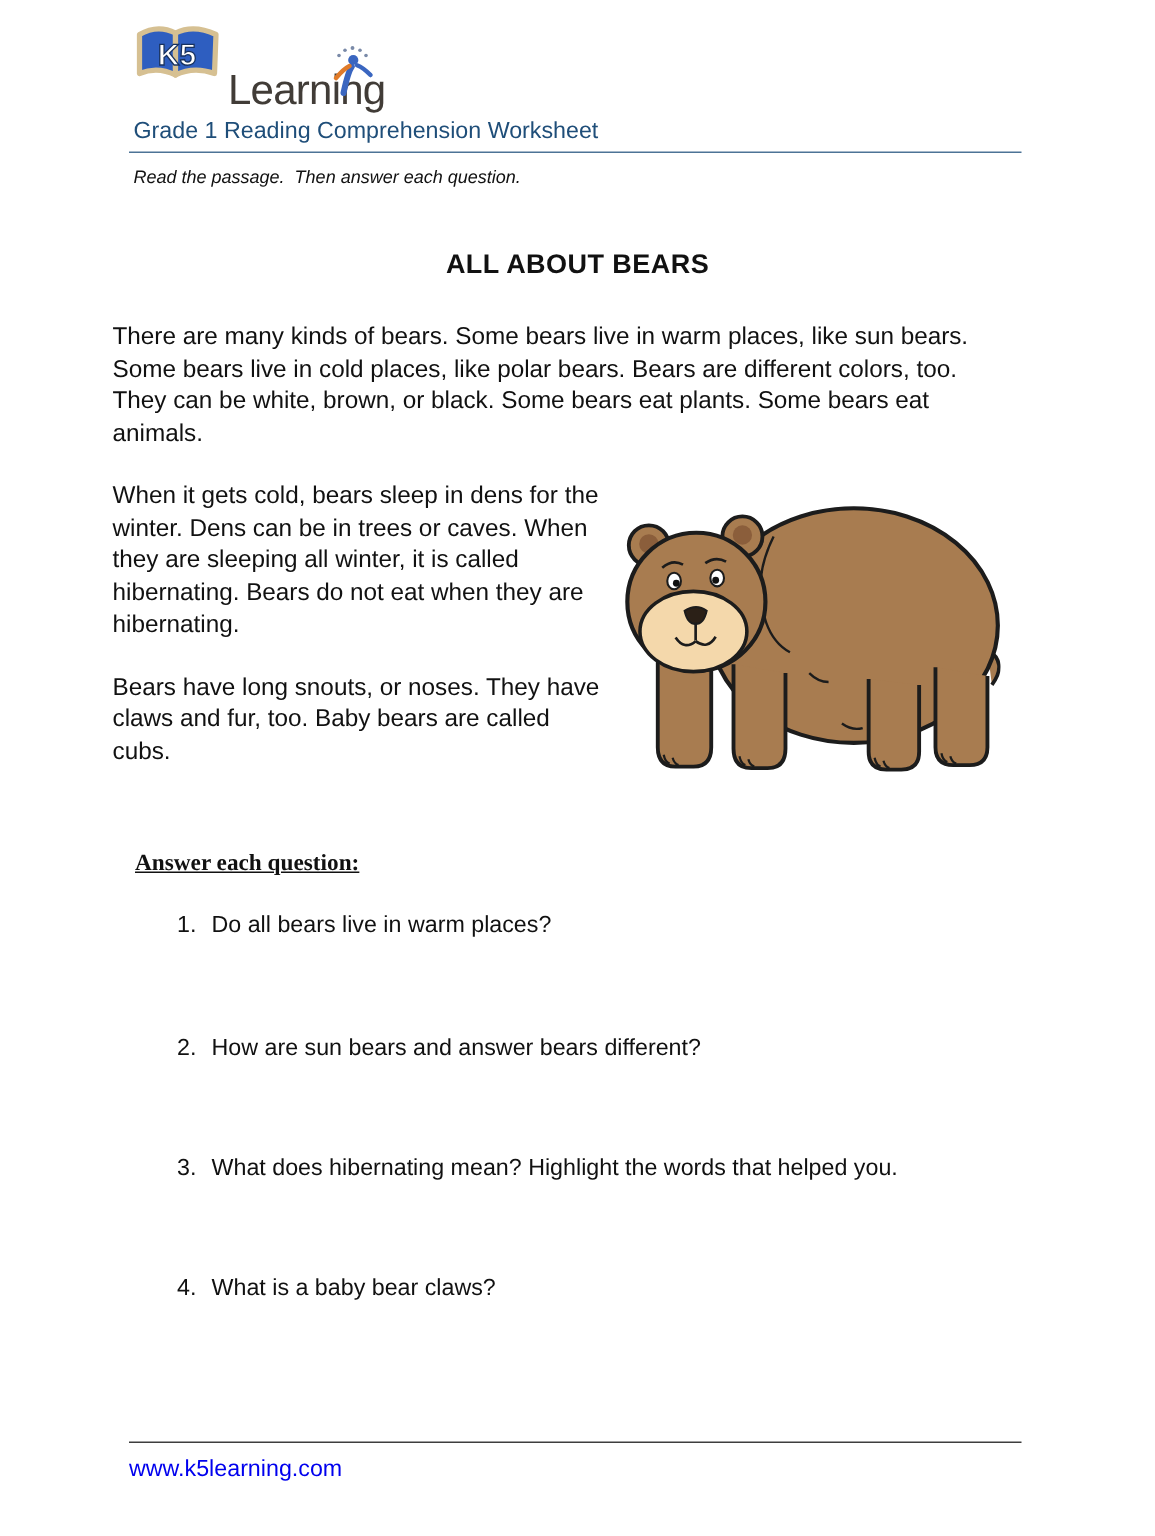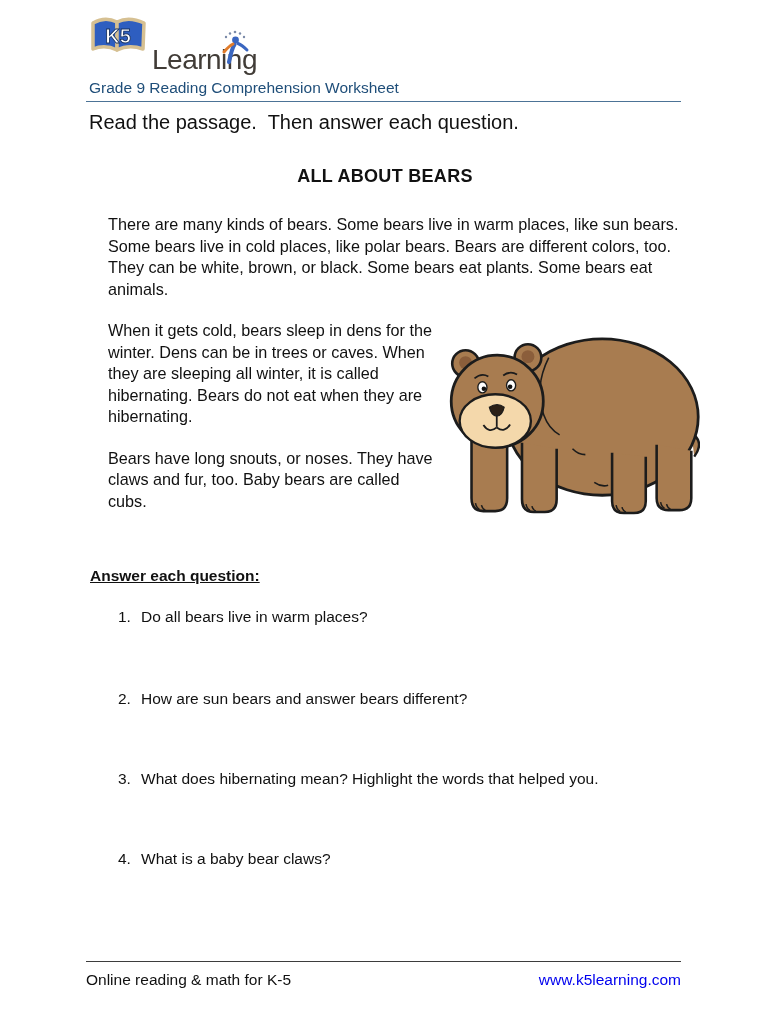--- a/index.html
+++ b/index.html
@@ -18,32 +18,32 @@
 
   
   .logo{position:absolute;left:88px;top:13px;height:46px;display:flex;align-items:center;}
   .logo-book{width:62px;height:44px;}
   .logo-word{position:relative;font-size:28px;font-weight:normal;color:#413C37;letter-spacing:-0.5px;margin-left:2px;line-height:1;margin-top:48px;}
   .logo-figure{position:absolute;right:6px;top:-16px;width:30px;height:34px;}
 
   
   .ws-title{position:absolute;left:89px;top:79px;font-size:15.5px;color:var(--accent);}
   .rule1{position:absolute;left:86px;top:101px;width:595px;border-top:1.5px solid var(--rule);}
-  .instruction{position:absolute;left:89px;top:111px;font-size:20px;white-space:pre-wrap;}
+  .instruction{position:absolute;left:89px;top:111px;font-size:12px;font-style:italic;white-space:pre-wrap;}
 
   
   .passage-title{position:absolute;left:90px;top:166px;width:590px;text-align:center;font-weight:bold;font-size:18px;letter-spacing:0.3px;}
-  .passage{position:absolute;left:108px;top:214px;width:592px;font-size:16.2px;line-height:21.5px;}
+  .passage{position:absolute;left:75px;top:214px;width:592px;font-size:16.2px;line-height:21.5px;}
   .passage p{margin-bottom:20px;}
   .bear-wrap{float:right;width:256px;height:198px;margin:2px 0 6px 8px;}
   .bear-wrap svg{width:100%;height:100%;}
 
   
   .answers{position:absolute;left:90px;top:567px;width:592px;font-size:15.5px;}
-  .answers-heading{position:absolute;left:0;top:0;font-weight:bold;text-decoration:underline;}
+  .answers-heading{position:absolute;left:0;top:0;font-weight:bold;text-decoration:underline;font-family:Liberation Serif, serif;}
   .q-row{position:absolute;left:28px;display:flex;}
   .q-num{width:23px;flex:0 0 23px;}
   .q1{top:41px;} .q2{top:123px;} .q3{top:203px;} .q4{top:283px;}
 
   
   .footer{position:absolute;left:86px;top:961px;width:595px;border-top:1px solid #3d3d3d;display:flex;justify-content:space-between;padding-top:9px;font-size:15.5px;}
   .footer a{color:var(--link);cursor:pointer;}
 </style>
 </head>
 <body>
@@ -67,21 +67,21 @@
             <circle cx="23" cy="7" r="1.2"></circle>
         </g>
         <circle cx="14.5" cy="10" r="3.4" fill="#3A66C0"></circle>
         <path d="M8,32 Q11,18 13.5,14.5" stroke="#3A66C0" stroke-width="4" fill="none" stroke-linecap="round"></path>
         <path d="M3,22 Q8,16 12,14" stroke="#E07B2A" stroke-width="3" fill="none" stroke-linecap="round"></path>
         <path d="M26,20 Q21,15 17,13.5" stroke="#3A66C0" stroke-width="3" fill="none" stroke-linecap="round"></path>
       </svg>
     </div>
   </div>
 
-  <div class="ws-title">Grade 9 Reading Comprehension Worksheet</div>
+  <div class="ws-title">Grade 1 Reading Comprehension Worksheet</div>
   <div class="rule1"></div>
   <div class="instruction">Read the passage.  Then answer each question.</div>
 
   <div class="passage-title">ALL ABOUT BEARS</div>
 
   <div class="passage">
     <p>There are many kinds of bears. Some bears live in warm places, like sun bears. Some bears live in cold places, like polar bears. Bears are different colors, too. They can be white, brown, or black. Some bears eat plants. Some bears eat animals.</p>
 
     <div class="bear-wrap">
       <svg viewBox="0 0 255 200">
@@ -155,17 +155,16 @@
       <span class="q-num">3.</span>
       <span>What does hibernating mean? Highlight the words that helped you.</span>
     </div>
     <div class="q-row q4">
       <span class="q-num">4.</span>
       <span>What is a baby bear claws?</span>
     </div>
   </div>
 
   <div class="footer">
-    <span>Online reading &amp; math for K-5</span>
     <a>www.k5learning.com</a>
   </div>
 
 </div>
 
 </body></html>

